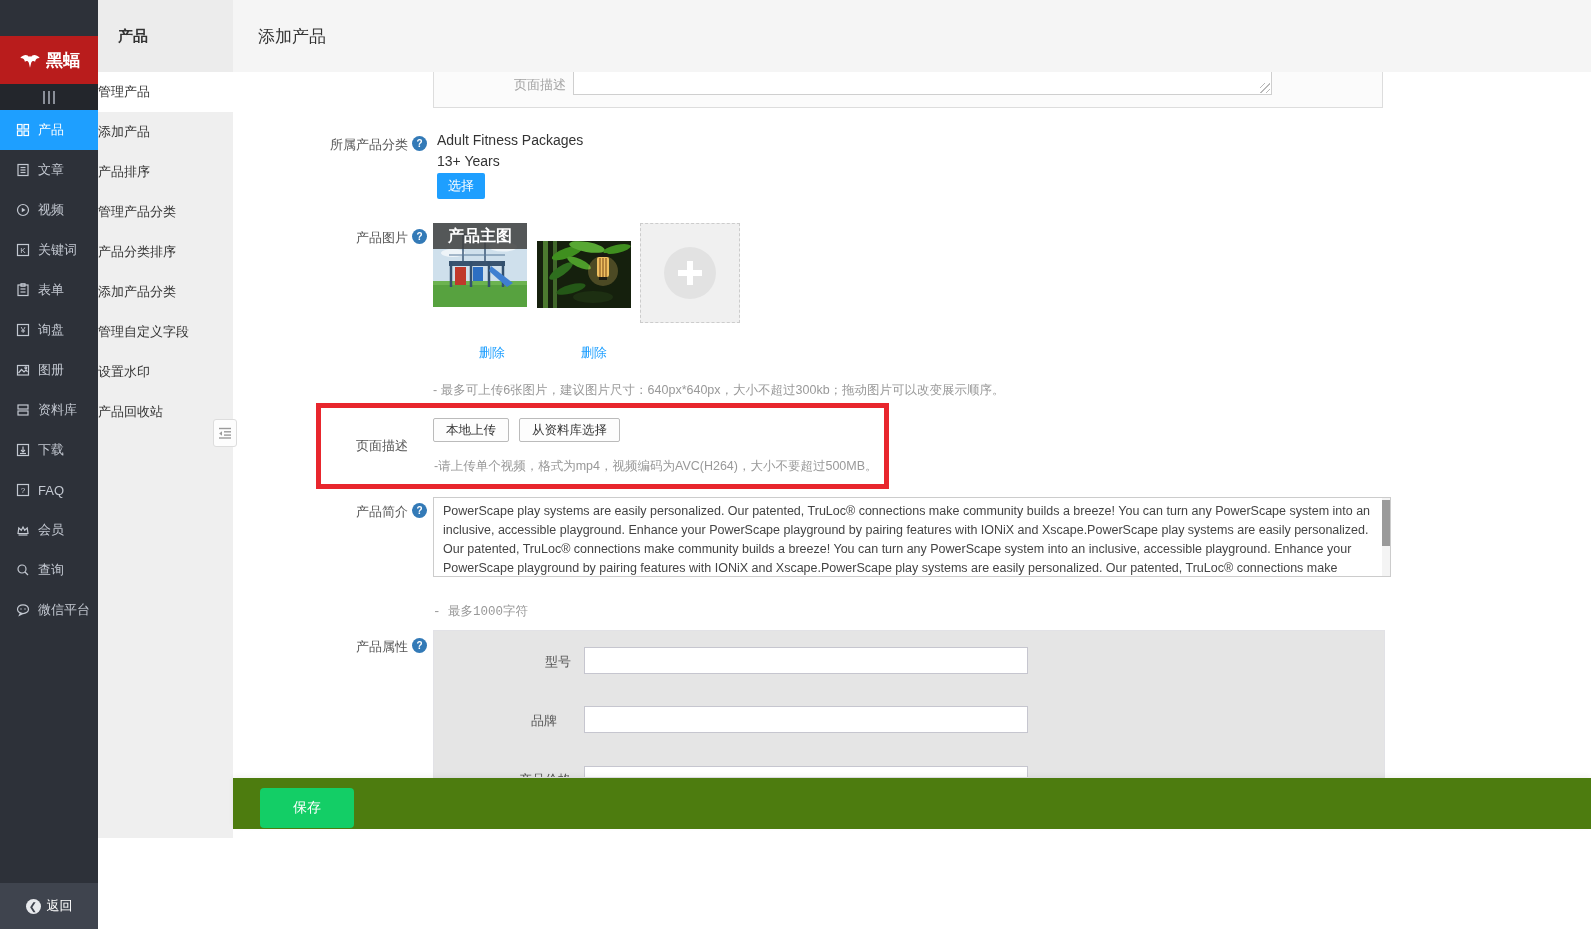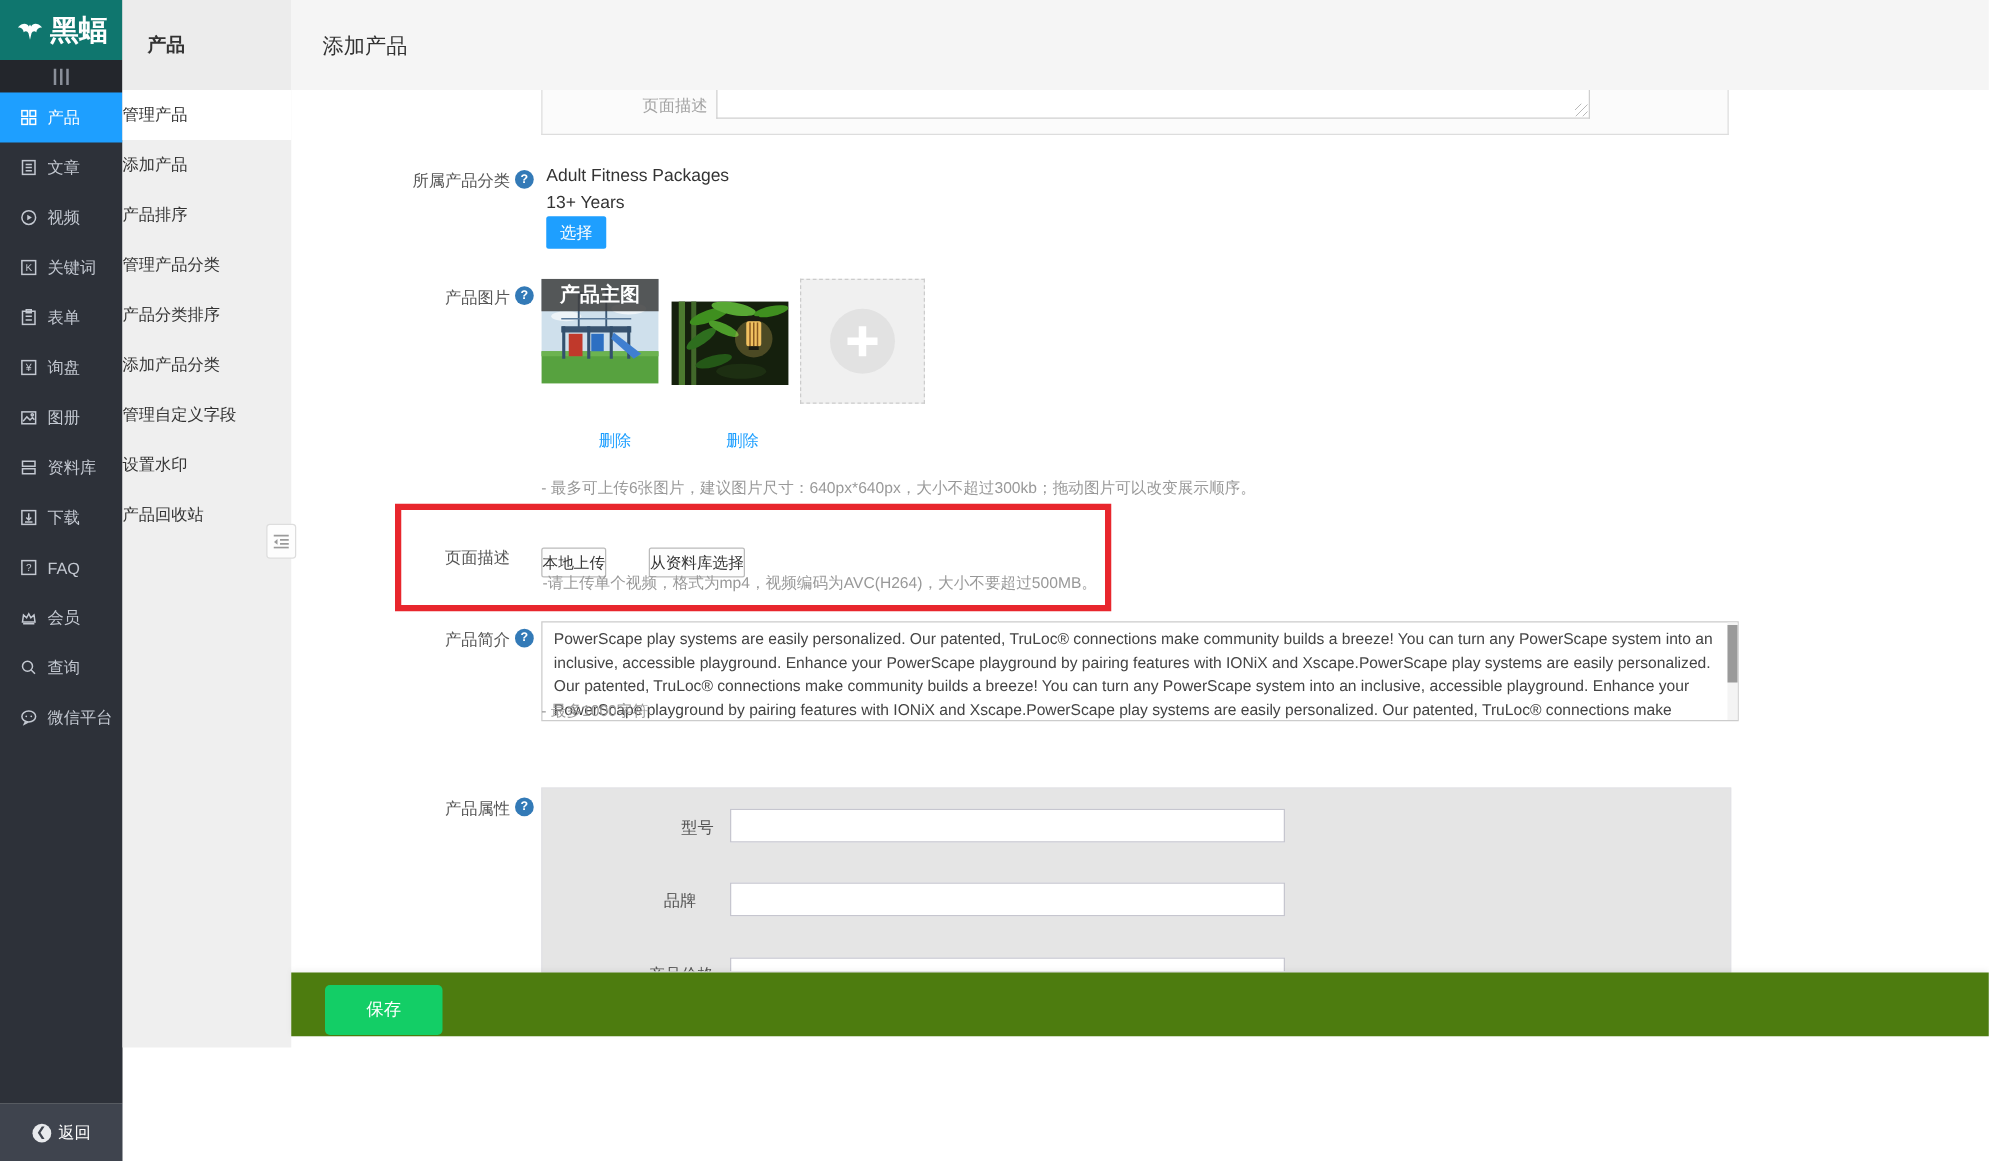--- a/index.html
+++ b/index.html
@@ -4,21 +4,21 @@
 <style>
   * { margin:0; padding:0; box-sizing:border-box; }
   html,body { width:1591px; height:929px; overflow:hidden; background:#fff;
               font-family:"Liberation Sans","DejaVu Sans",sans-serif; }
   .abs { position:absolute; }
 
   
   #sidebar { position:absolute; left:0; top:0; width:98px; height:883px;
              background:#2d3139; display:flex; flex-direction:column; }
   .logo-row { height:48px; display:flex; align-items:center; justify-content:center;
-              gap:4px; color:#fff; font-size:23px; font-weight:bold; background:#0f766e; }
+              gap:4px; color:#fff; font-size:17px; font-weight:bold; background:#b91c1c;margin-top:36px; }
   .bars-row { height:26px; display:flex; align-items:center; justify-content:center;
               gap:3px; background:#23262c; }
   .bars-row i { display:block; width:2px; height:13px; background:#8a8f99; }
   .snav-item { height:40px; display:flex; align-items:center; padding-left:15px;
                gap:7px; color:#c3c8d1; font-size:13px; cursor:pointer; }
   .snav-item .sicon { width:16px; height:16px; display:flex; align-items:center; justify-content:center; }
   .snav-item svg { stroke:currentColor; fill:none; stroke-width:1.2; }
   .snav-item.active { background:#1e9fff; color:#fff; }
   .sidebar-lower { flex:1; background:#23262d; }
   #back-strip { position:absolute; left:0; top:883px; width:98px; height:46px;
@@ -78,23 +78,23 @@
   .plus-circ { width:52px; height:52px; border-radius:50%; background:#e2e2e2; position:relative; }
   .plus-circ::before, .plus-circ::after { content:""; position:absolute; background:#fff; }
   .plus-circ::before { left:14px; top:23px; width:24px; height:6px; }
   .plus-circ::after { left:23px; top:14px; width:6px; height:24px; }
 
   
   #red-box { position:absolute; left:316px; top:403px; width:573px; height:86px;
              border:5px solid #e8262d; pointer-events:none; }
 
   
-  .vid-btn { position:absolute; top:438px; height:24px; background:#fdfdfd;
+  .vid-btn { position:absolute; top:418px; height:24px; background:#fdfdfd;
              border:1px solid #bbb; border-radius:2px; font-size:12.5px; color:#333;
-             padding:0 0; cursor:pointer; }
+             padding:0 12px; cursor:pointer; }
 
   
   #intro-textarea { position:absolute; left:433px; top:497px; width:958px; height:80px;
                     border:1px solid #ccc; background:#fff; resize:none; overflow:hidden;
                     font-family:"Liberation Sans","DejaVu Sans",sans-serif;
                     font-size:12.5px; color:#444; line-height:19px; padding:4px 18px 4px 9px; }
   #intro-track { position:absolute; left:1382px; top:498px; width:8px; height:78px; background:#f4f4f4; }
   #intro-thumb { position:absolute; left:1382px; top:500px; width:8px; height:46px; background:#9a9a9a; }
 
   
@@ -367,21 +367,21 @@
 <div class="flabel" style="top:437px;">页面描述</div>
 <button class="vid-btn" style="left:433px;">本地上传</button>
 <button class="vid-btn" style="left:519px;">从资料库选择</button>
 <div class="hint" style="left:434px; top:458px;">-请上传单个视频，格式为mp4，视频编码为AVC(H264)，大小不要超过500MB。</div>
 
 <div class="flabel" style="top:503px;">产品简介</div>
 <div class="help-icon" style="top:503px;">?</div>
 <textarea id="intro-textarea" style="">PowerScape play systems are easily personalized. Our patented, TruLoc® connections make community builds a breeze! You can turn any PowerScape system into an inclusive, accessible playground. Enhance your PowerScape playground by pairing features with IONiX and Xscape.PowerScape play systems are easily personalized. Our patented, TruLoc® connections make community builds a breeze! You can turn any PowerScape system into an inclusive, accessible playground. Enhance your PowerScape playground by pairing features with IONiX and Xscape.PowerScape play systems are easily personalized. Our patented, TruLoc® connections make community builds a breeze! You can turn any PowerScape system into an inclusive, accessible playground. Enhance your PowerScape playground by pairing features with IONiX and Xscape.</textarea>
 <div id="intro-track"></div>
 <div id="intro-thumb"></div>
-<div class="hint" style="left:433px; top:561px;">- 最多1000字符</div>
+<div class="hint" style="left:433px; top:603px;font-family:Liberation Mono, monospace;">- 最多1000字符</div>
 
 <div class="flabel" style="top:638px;">产品属性</div>
 <div class="help-icon" style="top:638px;">?</div>
 <div id="attr-panel">
   <div class="attr-label" style="left:17px; top:22px;">型号</div>
   <input class="attr-input" style="top: 16px;">
   <div class="attr-label" style="left:3px; top:81px;">品牌</div>
   <input class="attr-input" style="top: 75px;">
   <div class="attr-label" style="left:17px; top:140px;">产品价格</div>
   <input class="attr-input" style="top: 135px;">

